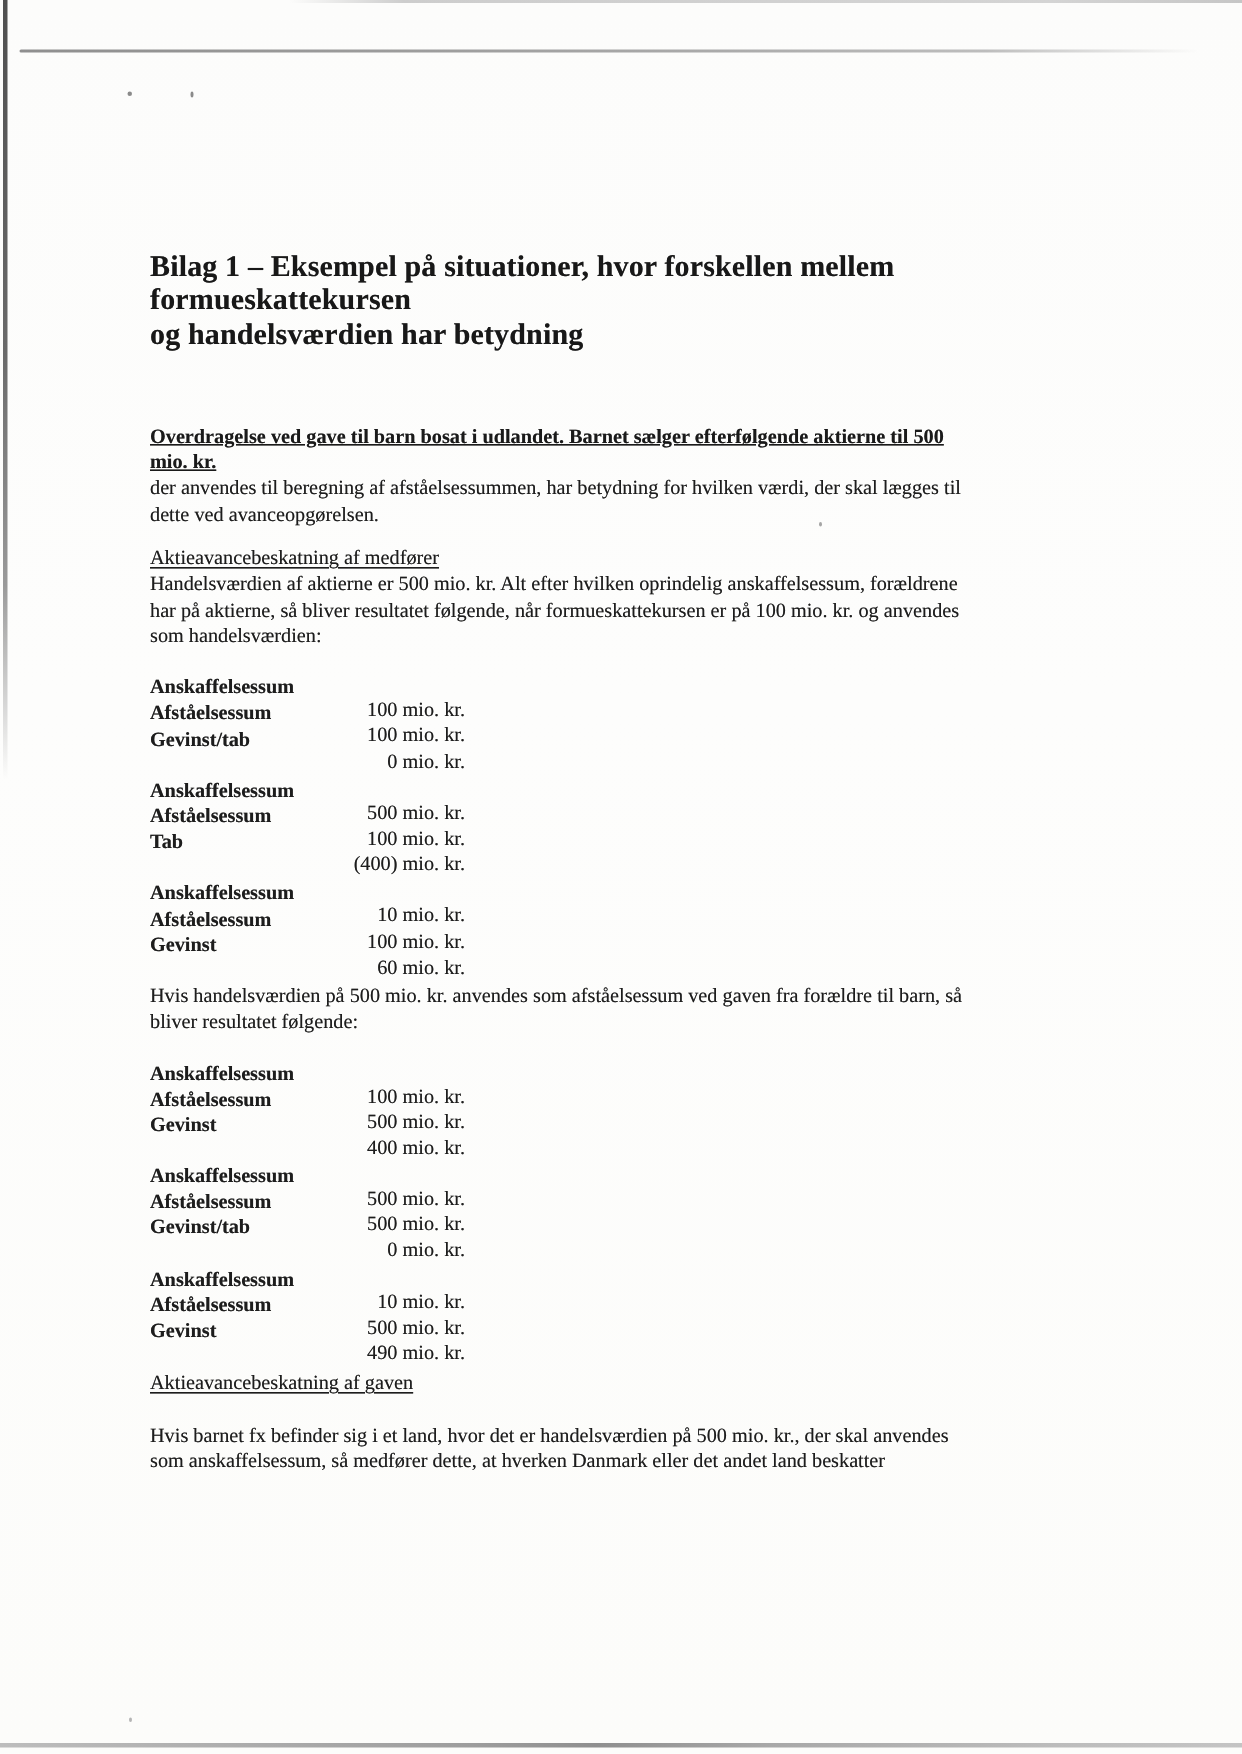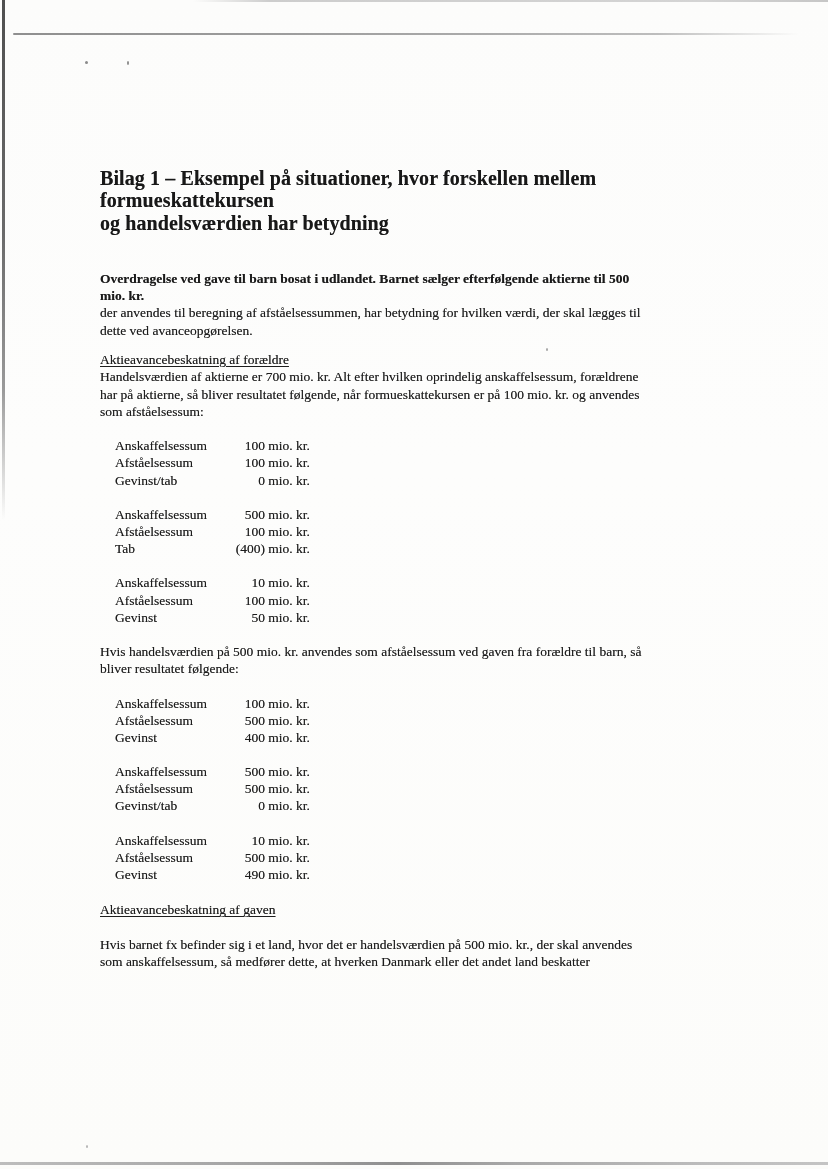--- a/index.html
+++ b/index.html
@@ -27,28 +27,28 @@
   .speck.s3{left:546px;top:348px;width:2px;height:3px;background:#a5a5a5;}
   .speck.s4{left:86px;top:1145px;width:2px;height:3px;background:#b5b5b5;}
 
   
   .content{
     position:absolute;left:100px;top:167px;width:648px;
     font-size:13.5px;line-height:17.3px;color:#1d1d1d;
     text-shadow:0 0 .35px rgba(20,20,20,.55);
   }
   .doc-title{font-size:20px;font-weight:bold;line-height:22.3px;letter-spacing:.1px;color:#181818;}
-  .intro-bold{margin-top:36px;font-weight:bold;color:#1a1a1a;}
+  .intro-bold{margin-top:48px;font-weight:bold;color:#1a1a1a;text-decoration:underline;}
   .para{margin:0;}
   .heading{margin-top:12px;text-decoration:underline;text-underline-offset:2px;}
   .mt-line{margin-top:17px;}
   .calc-group{margin-top:17px;}
   .vrow{position:relative;height:17.2px;white-space:nowrap;}
-  .vlabel{position:absolute;left:15px;top:0;}
-  .vval{position:absolute;left:0;top:0;width:210px;text-align:right;}
+  .vlabel{position:absolute;left:0;top:0;font-weight:bold;}
+  .vval{position:absolute;left:0;top:15px;width:210px;text-align:right;}
 </style>
 </head>
 <body>
 
 <div class="page">
 
   <div class="scan-top-edge"></div>
   <div class="scan-top-rule"></div>
   <div class="scan-left-edge"></div>
   <div class="scan-bottom-edge"></div>
@@ -67,26 +67,26 @@
     <div class="intro-bold">
       <div>Overdragelse ved gave til barn bosat i udlandet. Barnet sælger efterfølgende aktierne til 500</div>
       <div>mio. kr.</div>
     </div>
 
     <div class="para">
       <div>der anvendes til beregning af afståelsessummen, har betydning for hvilken værdi, der skal lægges til</div>
       <div>dette ved avanceopgørelsen.</div>
     </div>
 
-    <div class="heading">Aktieavancebeskatning af forældre</div>
+    <div class="heading">Aktieavancebeskatning af medfører</div>
 
     <div class="para">
-      <div>Handelsværdien af aktierne er 700 mio. kr. Alt efter hvilken oprindelig anskaffelsessum, forældrene</div>
+      <div>Handelsværdien af aktierne er 500 mio. kr. Alt efter hvilken oprindelig anskaffelsessum, forældrene</div>
       <div>har på aktierne, så bliver resultatet følgende, når formueskattekursen er på 100 mio. kr. og anvendes</div>
-      <div>som afståelsessum:</div>
+      <div>som handelsværdien:</div>
     </div>
 
     <div class="calc-group">
       <div class="vrow">
         <span class="vval">100 mio. kr.</span>
         <span class="vlabel">Anskaffelsessum</span>
       </div>
       <div class="vrow">
         <span class="vval">100 mio. kr.</span>
         <span class="vlabel">Afståelsessum</span>
@@ -115,21 +115,21 @@
     <div class="calc-group">
       <div class="vrow">
         <span class="vval">10 mio. kr.</span>
         <span class="vlabel">Anskaffelsessum</span>
       </div>
       <div class="vrow">
         <span class="vval">100 mio. kr.</span>
         <span class="vlabel">Afståelsessum</span>
       </div>
       <div class="vrow">
-        <span class="vval">50 mio. kr.</span>
+        <span class="vval">60 mio. kr.</span>
         <span class="vlabel">Gevinst</span>
       </div>
     </div>
 
     <div class="para mt-line">
       <div>Hvis handelsværdien på 500 mio. kr. anvendes som afståelsessum ved gaven fra forældre til barn, så</div>
       <div>bliver resultatet følgende:</div>
     </div>
 
     <div class="calc-group">

